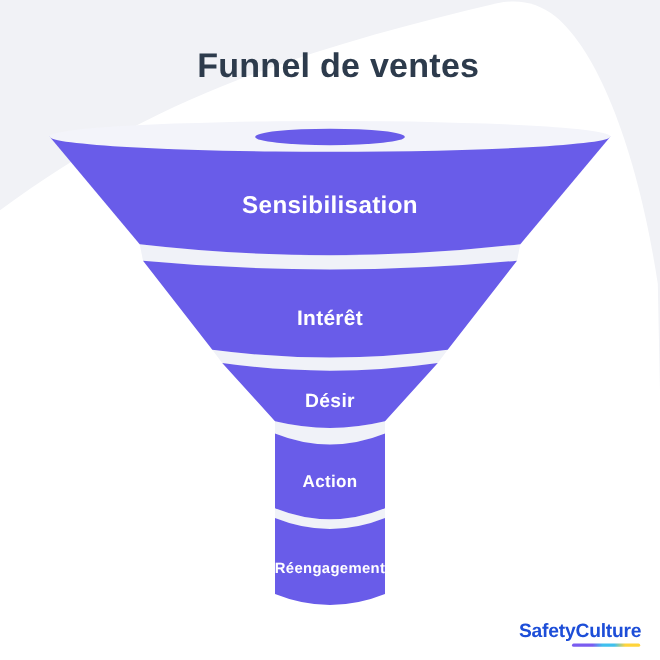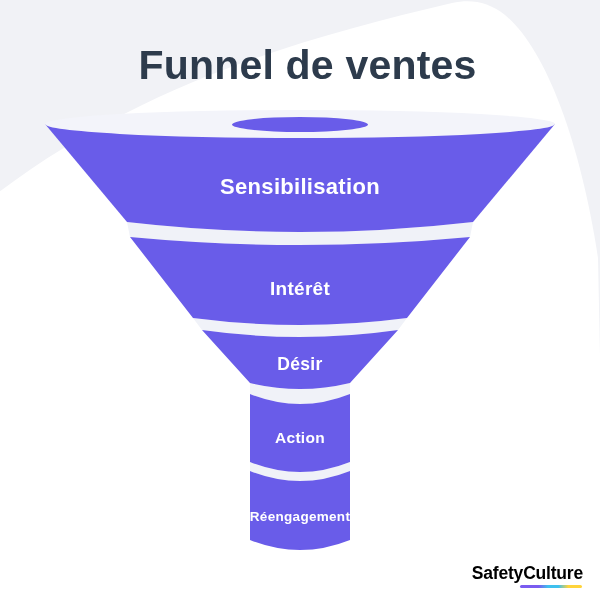--- a/index.html
+++ b/index.html
@@ -7,40 +7,40 @@
     position:relative;
     width:600px; height:600px;
     background:#F1F2F6;
     overflow:hidden;
     font-family:"Liberation Sans", sans-serif;
   }
   .funnel-svg { position:absolute; top:0; left:0; }
   .page-title {
     position:absolute; top:42px; left:0; right:0;
     margin:0; text-align:center;
-    font-size:41px; font-weight:bold;
+    font-size:31px; font-weight:bold;
     letter-spacing:0.2px;
     color:#2D3B4C;
     padding-left:15px;
   }
   .stage-label {
     fill:#FFFFFF;
     font-family:"Liberation Sans", sans-serif;
     font-weight:bold;
     text-anchor:middle;
     letter-spacing:0.3px;
   }
   .logo {
     position:absolute; right:17px; bottom:12px;
     text-align:right;
   }
   .logo-text {
     font-size:17.5px; font-weight:bold;
     letter-spacing:-0.2px;
-    color:#000000;
+    color:#1d4ed8;
     line-height:1.1;
   }
   .logo-underline {
     width:62px; height:3.5px;
     margin:1px 1px 0 auto;
     border-radius:2px;
     background:linear-gradient(90deg,
       #7A5CF0 0%, #7A5CF0 30%,
       #3FC0EE 45%, #3FC0EE 62%,
       #FFD43B 78%, #FFD43B 100%);

